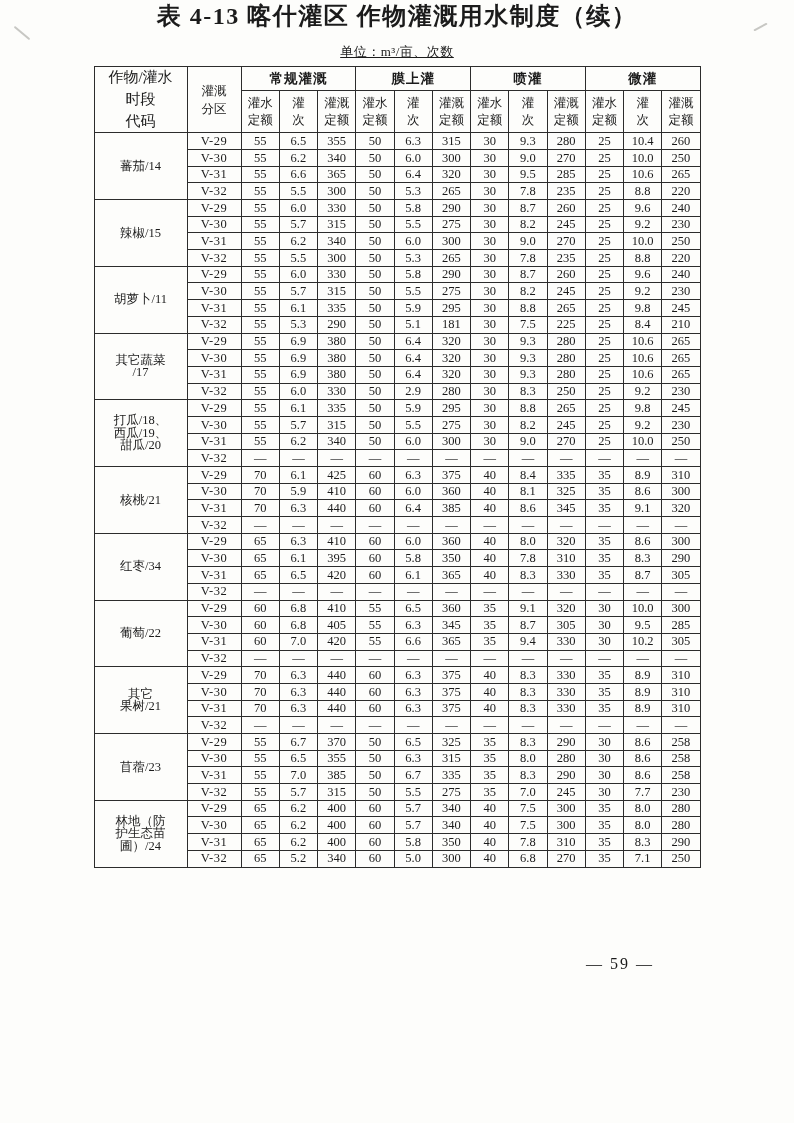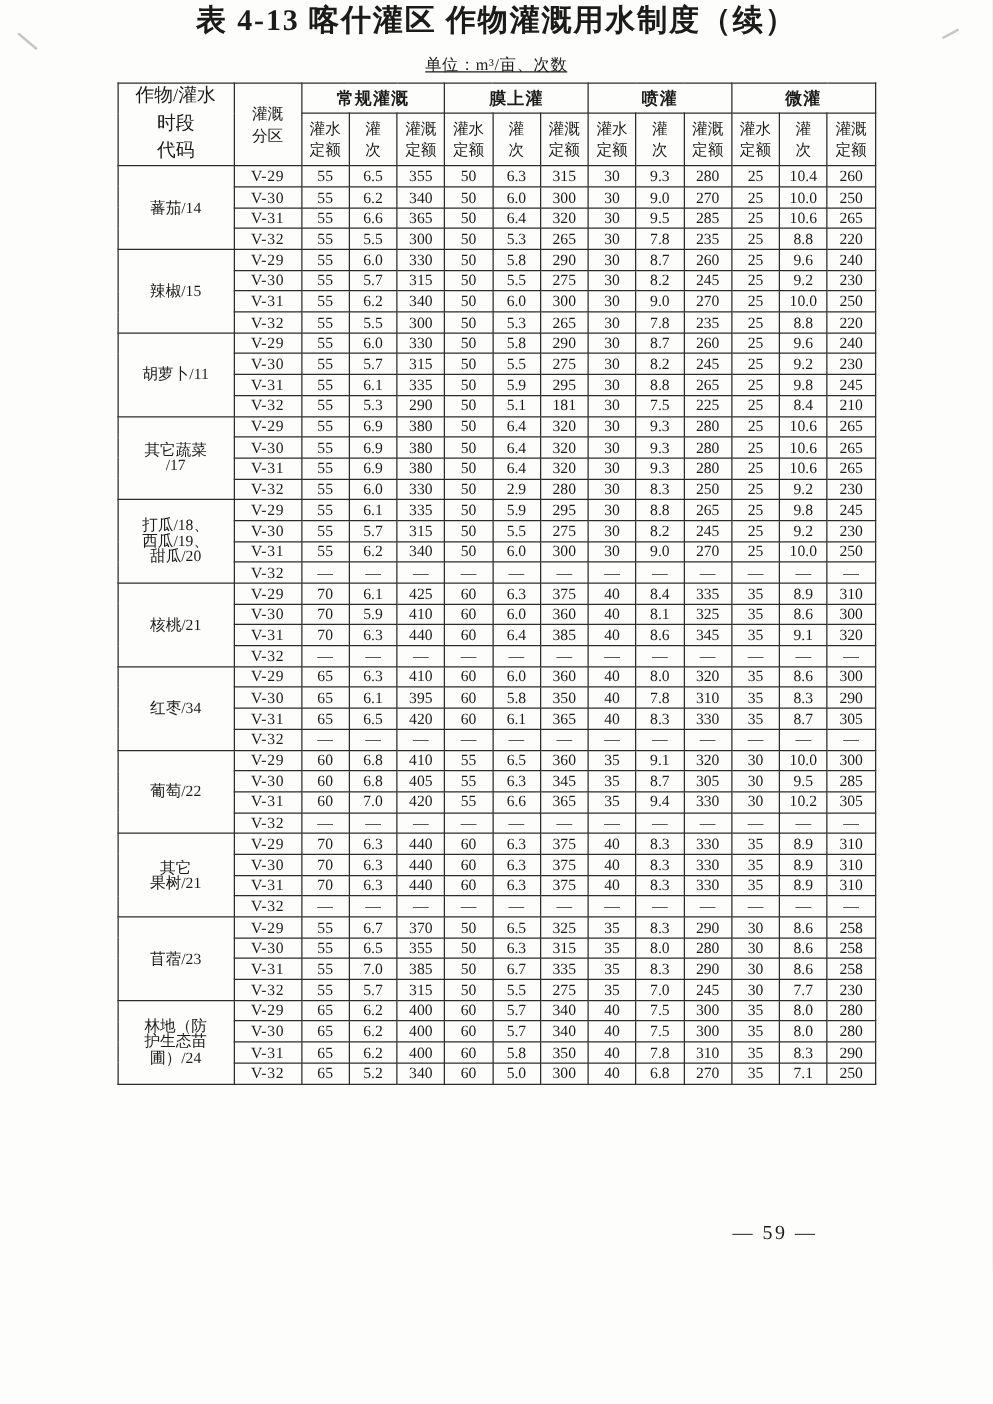--- a/index.html
+++ b/index.html
@@ -29,21 +29,21 @@
   col.c-zone{width:54px;}
   .g-th{height:23px;font-size:13.5px;font-weight:bold;letter-spacing:1px;}
   .s-th{height:41px;font-size:12.5px;font-weight:normal;white-space:pre-line;line-height:1.32;}
   .corner-th{font-size:15px;font-weight:normal;white-space:pre-line;line-height:1.45;}
   .zone-hd{font-size:12.5px;font-weight:normal;white-space:pre-line;line-height:1.45;}
   .data-table tbody td{height:15.7px;font-size:12.5px;line-height:1;}
   .crop-td{font-size:12.5px;white-space:pre-line;line-height:1.55;padding:0 2px;margin-left:31px;}
   .zone-td{font-size:12px;letter-spacing:.5px;}
   .val-td{font-size:12.5px;}
   .page-number{
-    position:absolute;top:978px;left:586px;
+    position:absolute;top:955px;left:586px;
     font-size:16px;letter-spacing:2px;white-space:pre;
   }
 </style>
 </head>
 <body>
 
 <div class="page">
   <div class="scan-mark mark-tl"></div>
   <div class="scan-mark mark-tr"></div>
 

